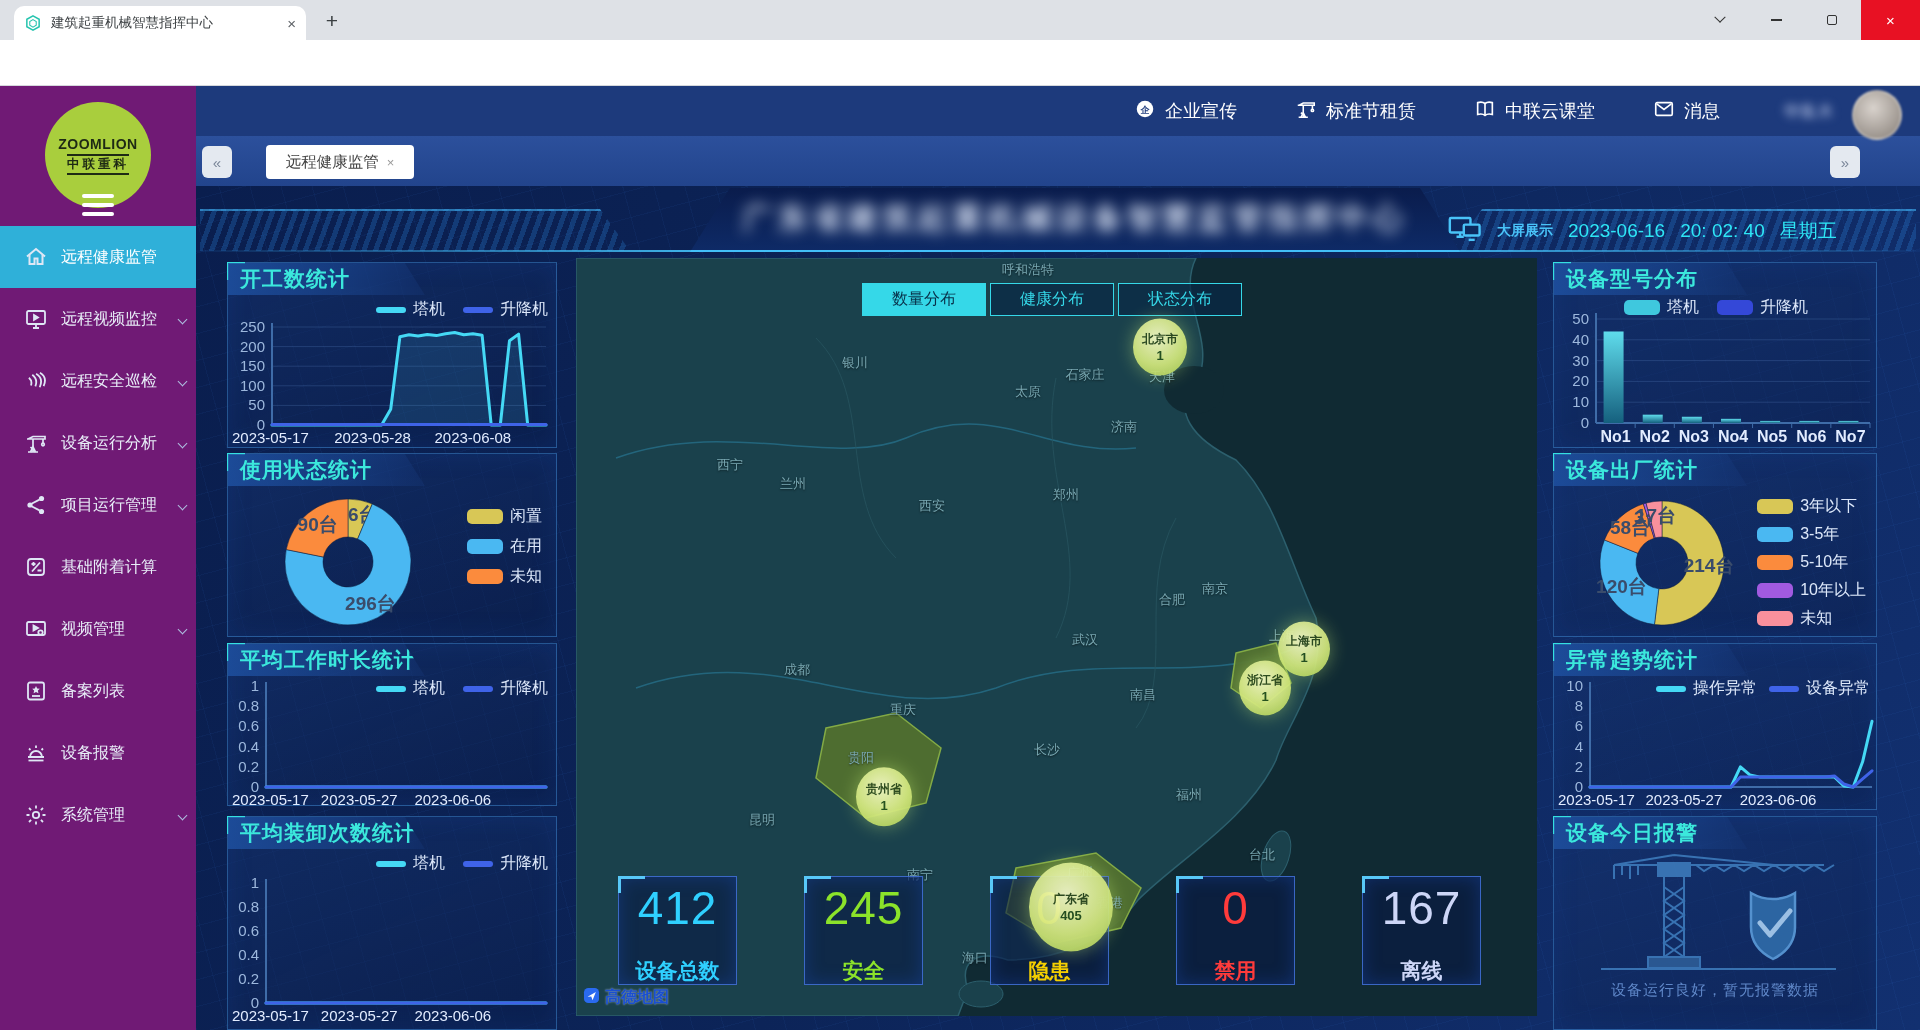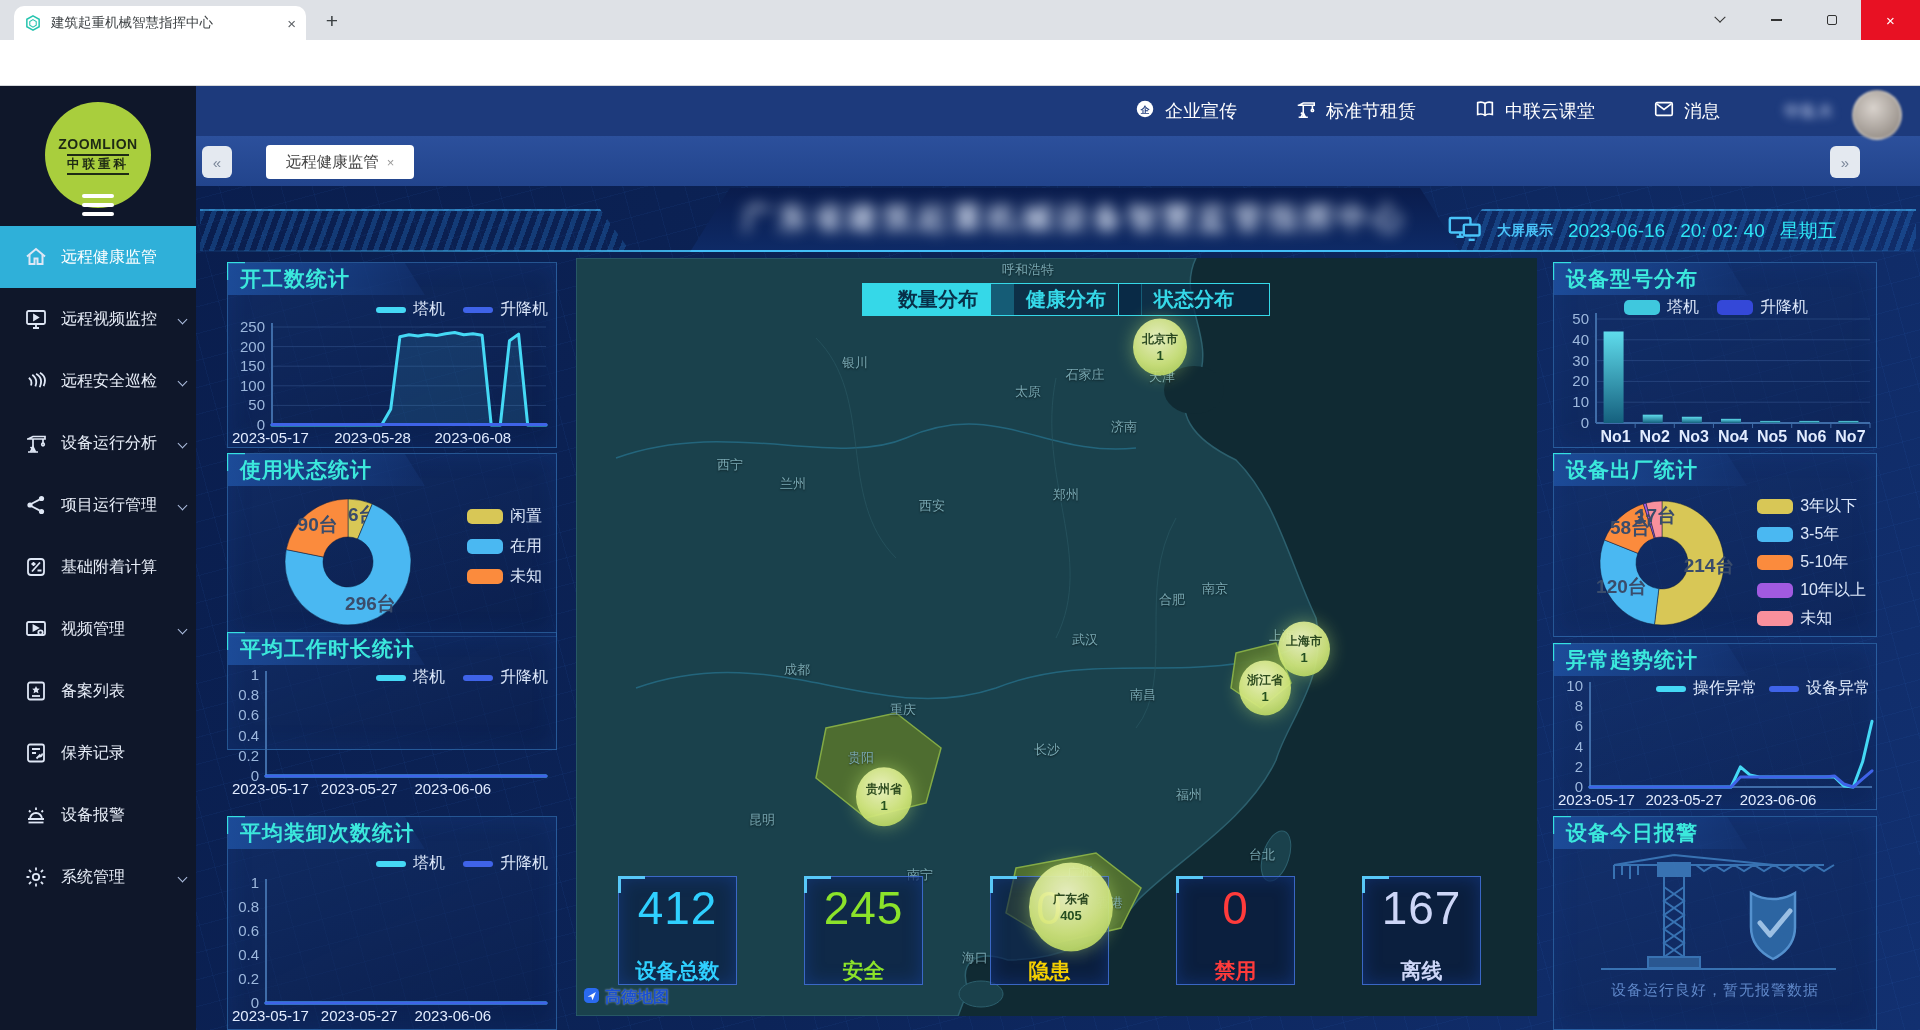--- a/index.html
+++ b/index.html
@@ -34,21 +34,21 @@
 
   
   #appnav { left:196px; top:86px; width:1724px; height:50px; background:#1d3a7c; }
   #navitems { position:absolute; right:200px; top:0; height:50px; display:flex; gap:58px; align-items:center; }
   .navitem { display:flex; align-items:center; gap:9px; color:#fff; font-size:18px; cursor:pointer; white-space:nowrap; }
   .navitem svg { width:22px; height:22px; color:#fff; }
   #username { position:absolute; right:86px; top:14px; color:#b9c6e8; font-size:17px; filter:blur(4px); }
   #avatar-app { left:1852px; top:90px; width:50px; height:50px; border-radius:50%;
     background:radial-gradient(circle at 42% 35%, #d8d2cc, #877f78); filter:blur(1px); border:2px solid rgba(255,255,255,.25); z-index:6; }
 
-  #sidebar { left:0; top:86px; width:196px; height:944px; background:#0f172a; z-index:5; }
+  #sidebar { left:0; top:86px; width:196px; height:944px; background:#701a75; z-index:5; }
   #logo { position:absolute; left:45px; top:16px; width:106px; height:106px; border-radius:50%; background:#a9ce3d;
     display:flex; flex-direction:column; align-items:center; justify-content:center; }
   #logo .l1 { font-size:14px; font-weight:bold; color:#1e2a14; letter-spacing:.5px; }
   #logo .l2 { font-size:12.5px; font-weight:bold; color:#1e2a14; letter-spacing:3px; border-top:2px solid #1e2a14; border-bottom:2px solid #1e2a14; margin-top:2px; }
   #hamburger { position:absolute; left:82px; top:108px; width:32px; cursor:pointer; }
   #hamburger div { height:4px; background:#fff; border-radius:2px; margin-bottom:5px; }
   #menu { position:absolute; left:0; top:140px; width:196px; }
   .mitem { position:relative; height:62px; display:flex; align-items:center; padding-left:24px; gap:13px;
     color:#e8eef8; font-size:16px; cursor:pointer; white-space:nowrap; }
   .mitem svg { width:24px; height:24px; color:#dfe7f5; flex:0 0 24px; }
@@ -95,22 +95,22 @@
     font-size:21px; font-weight:bold; color:#3be8dc; letter-spacing:1px; }
   .legend { position:absolute; display:flex; gap:18px; align-items:center; }
   .lg-item { display:flex; align-items:center; gap:7px; font-size:16px; color:#dde8fa; cursor:pointer; }
   .lg-dash { width:30px; height:6px; border-radius:3px; }
   .lg-rect { width:36px; height:15px; border-radius:5px; }
   .legend-v { position:absolute; display:flex; flex-direction:column; gap:9px; }
   .panel svg.chart { position:absolute; left:2px; top:32px; }
 
   
   #mapwrap { left:380px; top:72px; width:961px; height:758px; }
-  .maptab { top:97px; width:152px; height:33px; display:flex; align-items:center; justify-content:center;
-    font-size:20px; font-weight:bold; cursor:pointer; border:1px solid #35d8e8; color:#35d8e8;
+  .maptab { top:97px; width:124px; height:33px; display:flex; align-items:center; justify-content:center;
+    font-size:16px; font-weight:normal; cursor:pointer; border:1px solid #35d8e8; color:#35d8e8;
     background:rgba(8,40,70,.7); }
   .maptab.active { background:#35d8e8; color:#083049; }
   .citylabel { position:absolute; font-size:13px; color:#79a8b2; text-shadow:0 1px 2px rgba(0,0,0,.6); white-space:nowrap; transform:translate(-50%,-50%); }
   .marker { position:absolute; border-radius:50%; transform:translate(-50%,-50%);
     background:radial-gradient(circle at 45% 35%, #f4fac8, #d3e87e 55%, #a8cc4e 100%);
     box-shadow:0 0 18px rgba(200,240,120,.45); opacity:.93;
     display:flex; flex-direction:column; align-items:center; justify-content:center; cursor:pointer; z-index:4; }
   .marker .mn { font-size:12px; font-weight:bold; color:#2c4a1e; }
   .marker .mv { font-size:13px; font-weight:bold; color:#24501e; }
 
@@ -319,28 +319,20 @@
           <span>视频管理</span>
           <span class="mchev"></span>
         </div>
         <div class="mitem">
           <span style="width:24px;height:24px"><svg viewBox="0 0 24 24" fill="none" stroke="currentColor" stroke-width="1.8">
               <rect x="4" y="3.5" width="16" height="17" rx="2"></rect>
               <path d="m12 7 1.2 2.4 2.6.4-1.9 1.8.5 2.6L12 13l-2.4 1.2.5-2.6-1.9-1.8 2.6-.4z" fill="currentColor" stroke="none"></path>
               <path d="M8 17h8"></path>
             </svg></span>
           <span>备案列表</span>
-        </div>
-        <div class="mitem">
-          <span style="width:24px;height:24px"><svg viewBox="0 0 24 24" fill="none" stroke="currentColor" stroke-width="1.8">
-              <rect x="4" y="3.5" width="16" height="17" rx="2"></rect>
-              <path d="M8 8h8M8 12h4"></path>
-              <path d="m12.5 17.5 4-4M18 12.5a2.4 2.4 0 0 1-3 3"></path>
-            </svg></span>
-          <span>保养记录</span>
         </div>
         <div class="mitem">
           <span style="width:24px;height:24px"><svg viewBox="0 0 24 24" fill="none" stroke="currentColor" stroke-width="1.8">
               <path d="M6 16a6 6 0 0 1 12 0"></path>
               <path d="M4 16h16M12 7V4.5M6.5 9 5 7.5M17.5 9 19 7.5"></path>
               <path d="M4.5 19.5h15"></path>
             </svg></span>
           <span>设备报警</span>
         </div>
         <div class="mitem">
@@ -534,21 +526,21 @@
         </div>
       <svg class="chart" id="c-shiyong" width="324" height="150">
           <path d="M118,13 A63,63 0 0 1 142.3307913367445,17.887930746463702 L127.65507592727957,52.93965505812052 A25,25 0 0 0 118,51 Z" fill="#d8c756" stroke="rgba(10,25,60,.5)" stroke-width="1"></path>
           <text x="127.43042773014348" y="35.05789275259853" text-anchor="middle" fill="#3a4c6b" font-size="19" font-weight="bold">26台</text>
           <path d="M142.3307913367445,17.887930746463702 A63,63 0 1 1 56.23406941131386,63.591542460337536 L93.4897100838547,71.07600891283235 A25,25 0 1 0 127.65507592727957,52.93965505812052 Z" fill="#4ab8f2" stroke="rgba(10,25,60,.5)" stroke-width="1"></path>
           <text x="140.44963900463642" y="124.29075677451878" text-anchor="middle" fill="#3a4c6b" font-size="19" font-weight="bold">296台</text>
           <path d="M56.23406941131386,63.591542460337536 A63,63 0 0 1 117.99999999999999,13 L118,51 A25,25 0 0 0 93.4897100838547,71.07600891283235 Z" fill="#fb8b3d" stroke="rgba(10,25,60,.5)" stroke-width="1"></path>
           <text x="87.66054120225007" y="44.959324522092814" text-anchor="middle" fill="#3a4c6b" font-size="19" font-weight="bold">90台</text>
         </svg>
     </div>
-    <div class="panel abs" style="left:31px;top:446px;width:330px;height:118px">
+    <div class="panel abs" style="left:31px;top:457px;width:330px;height:163px">
       <div class="ptitle">平均工作时长统计</div>
       <div class="legend" style="top:34px;right:8px" id="lg-gongzuo">
           <div class="lg-item">
             <span class="lg-dash" style="background:#45d9f5"></span>
             <span>塔机</span>
           </div>
           <div class="lg-item">
             <span class="lg-dash" style="background:#3f63e8"></span>
             <span>升降机</span>
           </div>

